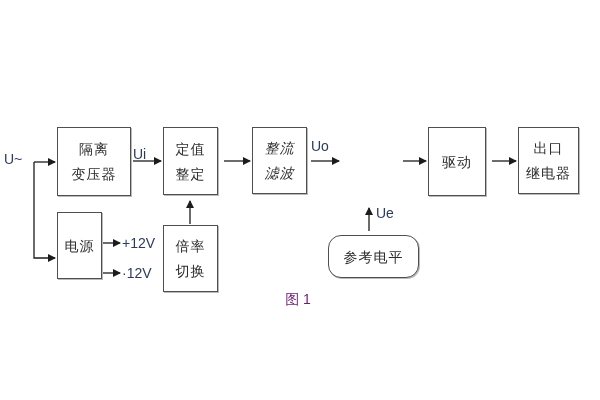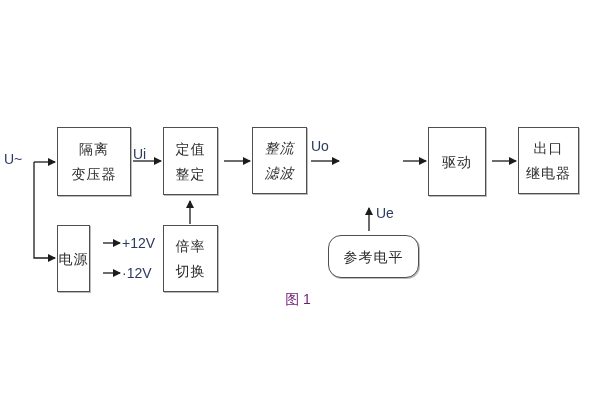--- a/index.html
+++ b/index.html
@@ -37,21 +37,21 @@
   }
   .lbl.cn{color:#701a75;}
   
   .b-isolation{left:57px;top:127px;width:74px;height:69px;}
   .b-setting{left:163px;top:127px;width:55px;height:68px;}
   .b-rectifier{left:252px;top:127px;width:55px;height:67px;font-style:italic;}
   .b-level{left:341px;top:127px;width:56px;height:68px;}
   .b-drive{left:428px;top:127px;width:58px;height:69px;align-items:center;}
   .b-relay{left:518px;top:127px;width:61px;height:67px;}
   
-  .b-power{left:57px;top:225px;width:33px;height:67px;}
+  .b-power{left:57px;top:212px;width:45px;height:67px;}
   .b-ratio{left:163px;top:225px;width:55px;height:67px;}
   .b-ref{left:328px;top:235px;width:91px;height:43px;border-radius:13px;}
   
   .l-uin{left:4px;top:152px;}
   .l-ui{left:133px;top:139px;margin-top:8px;}
   .l-uo{left:311px;top:139px;}
   .l-ue{left:376px;top:206px;}
   .l-p12{left:122px;top:236px;}
   .l-n12{left:122px;top:266px;}
   .l-caption{left:266px;top:292px;width:64px;text-align:center;}

